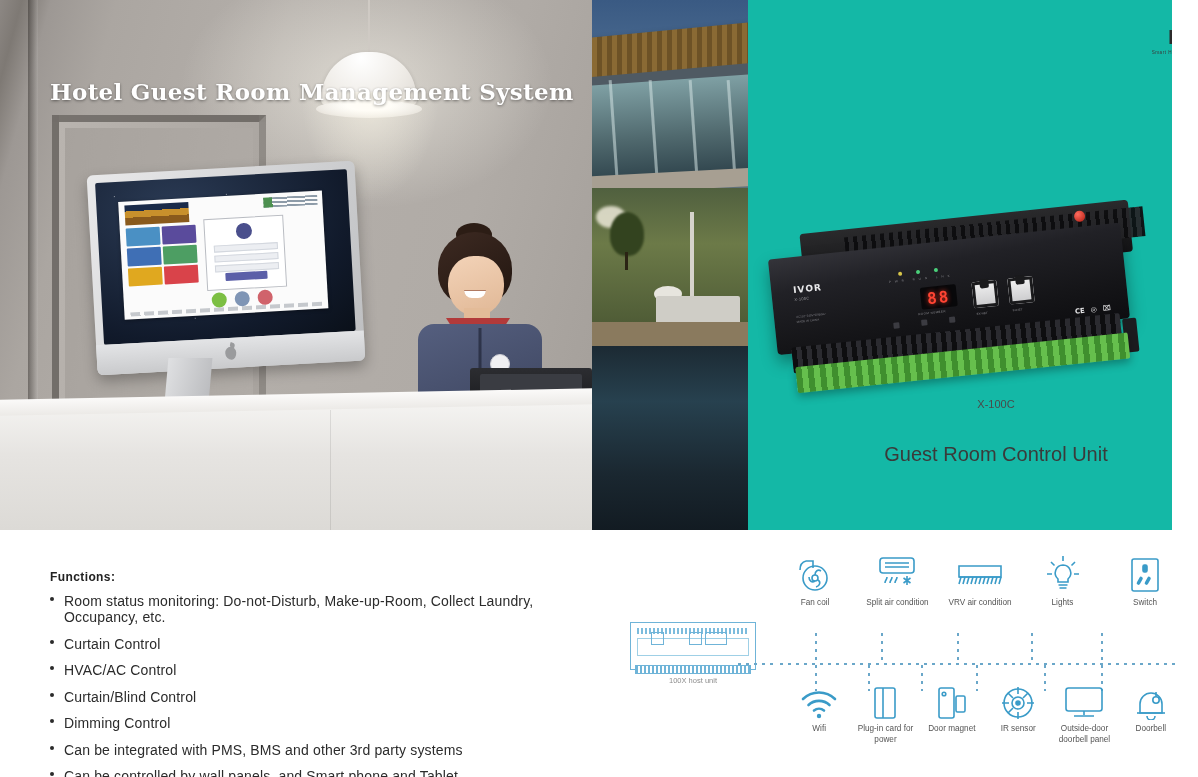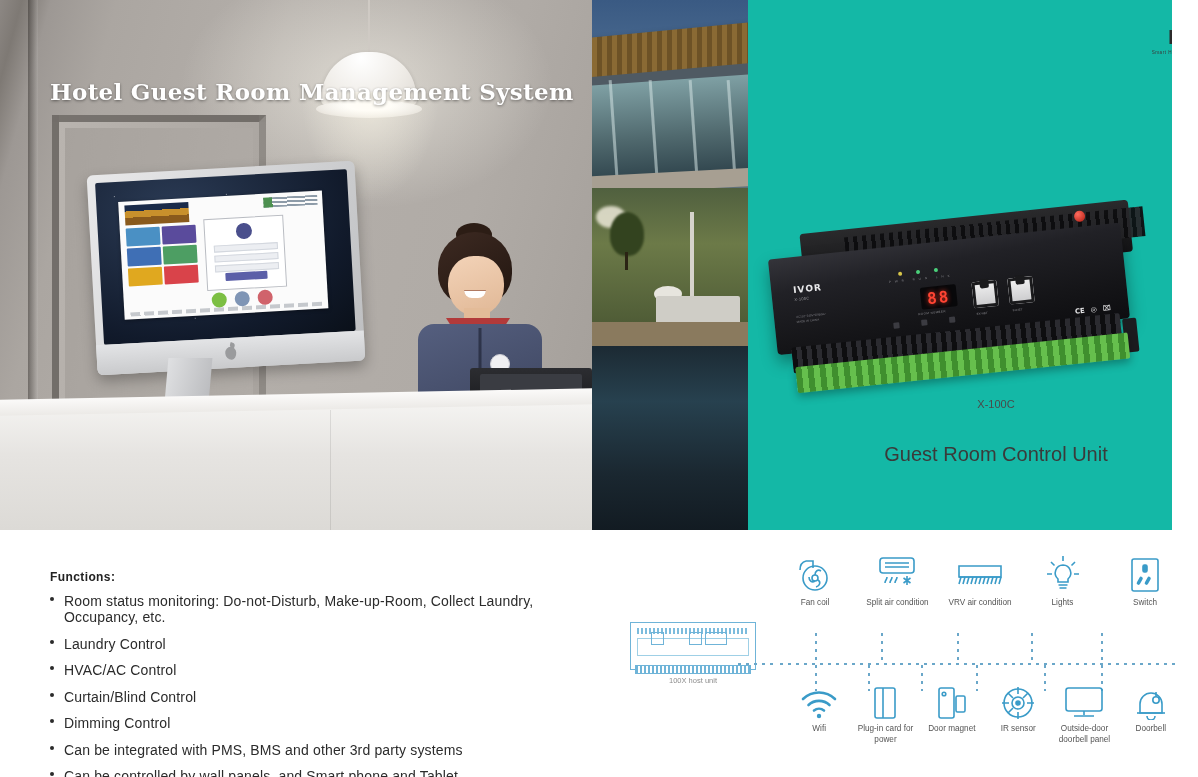--- a/index.html
+++ b/index.html
@@ -369,21 +369,21 @@
 
     <div style="position:absolute;left:50px;top:78px;font-family:'DejaVu Serif',serif;font-weight:bold;
                 font-size:23px;color:#fff;letter-spacing:.3px;text-shadow:0 1px 3px rgba(0,0,0,.45);">Hotel Guest Room Management System</div>
   </div>
 
   <div class="lower">
 
     <div class="fn-title">Functions:</div>
     <ul class="fn-list">
       <li class="fn-item">Room status monitoring: Do-not-Disturb, Make-up-Room, Collect Laundry, Occupancy, etc.</li>
-      <li class="fn-item">Laundry Control</li>
+      <li class="fn-item">Curtain Control</li>
       <li class="fn-item">HVAC/AC Control</li>
       <li class="fn-item">Curtain/Blind Control</li>
       <li class="fn-item">Dimming Control</li>
       <li class="fn-item">Can be integrated with PMS, BMS and other 3rd party systems</li>
       <li class="fn-item">Can be controlled by wall panels, and Smart phone and Tablet.</li>
     </ul>
 
     <div class="diagram">
 
       <div class="hub">

